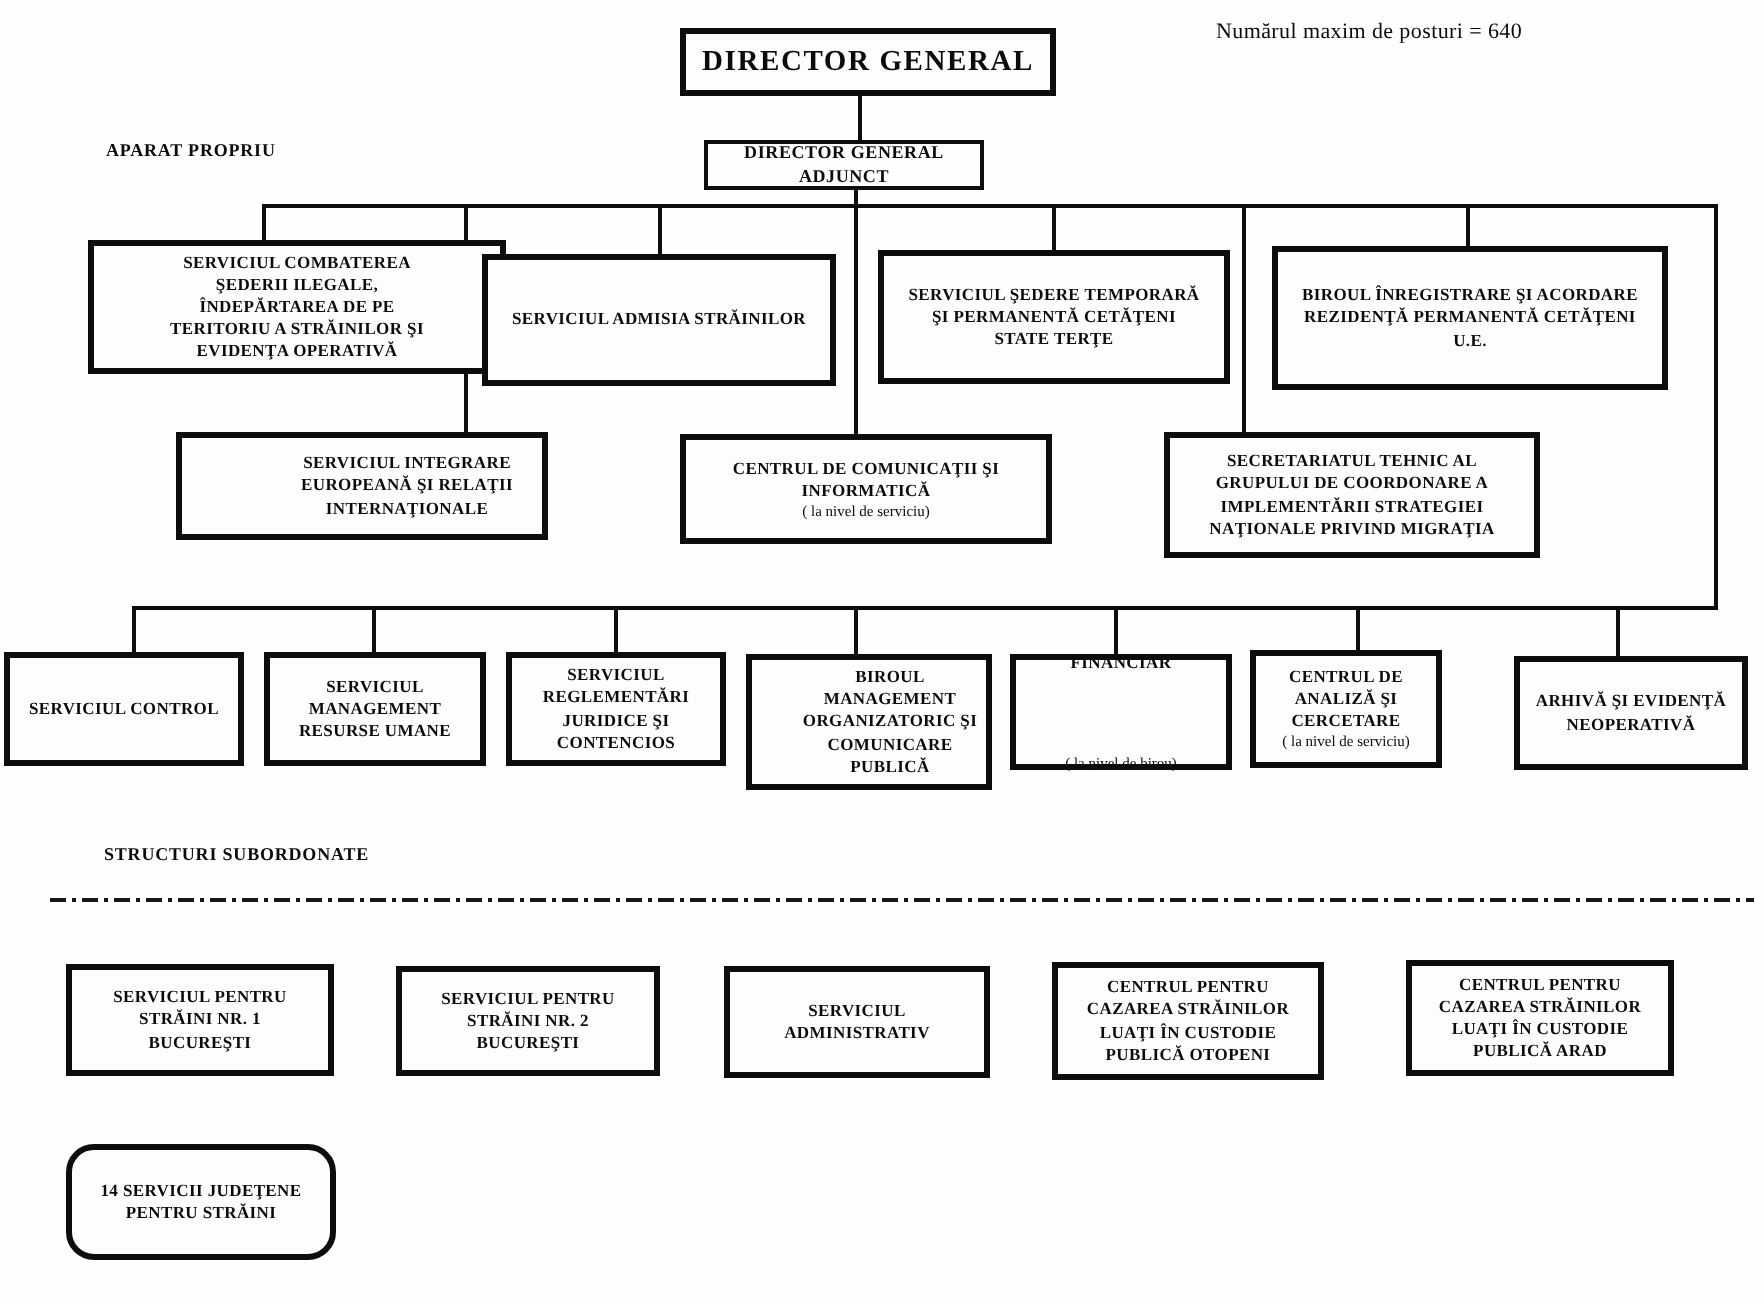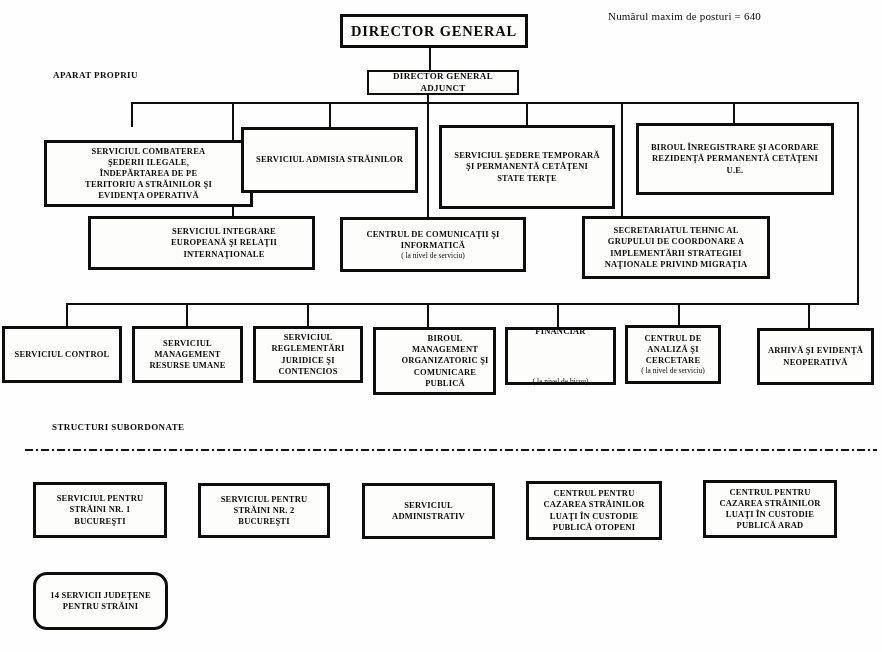--- a/index.html
+++ b/index.html
@@ -68,46 +68,46 @@
   <div class="line" style="left:427px; top:303px; width:2px;  height:25px;"></div>
   <div class="line" style="left:557px; top:303px; width:2px;  height:25px;"></div>
   <div class="line" style="left:678px; top:303px; width:2px;  height:23px;"></div>
   <div class="line" style="left:808px; top:303px; width:2px;  height:26px;"></div>
 
   <div class="dashline" style="left:25px; top:449px; width:852px;"></div>
 
   <div class="box box-dg" style="left:340px; top:14px; width:188px; height:34px;">
     <span class="lbl">DIRECTOR GENERAL</span>
   </div>
-  <div class="box box-dga" style="left:352px; top:70px; width:152px; height:25px;margin-left:15px;">
+  <div class="box box-dga" style="left:352px; top:70px; width:140px; height:25px;">
     <span class="lbl">DIRECTOR GENERAL ADJUNCT</span>
   </div>
 
-  <div class="box" style="left:44px; top:140px; width:209px; height:67px;text-align:center;">
+  <div class="box" style="left:44px; top:120px; width:209px; height:67px;text-align:center;">
     <span class="lbl">SERVICIUL COMBATEREA
 ŞEDERII ILEGALE,
 ÎNDEPĂRTAREA DE PE
 TERITORIU A STRĂINILOR ŞI
 EVIDENŢA OPERATIVĂ</span>
   </div>
   <div class="box" style="left:241px; top:127px; width:177px; height:66px;">
     <span class="lbl">SERVICIUL ADMISIA STRĂINILOR</span>
   </div>
-  <div class="box" style="left:439px; top:125px; width:176px; height:84px;">
+  <div class="box" style="left:439px; top:125px; width:176px; height:67px;">
     <span class="lbl">SERVICIUL ŞEDERE TEMPORARĂ
 ŞI PERMANENTĂ CETĂŢENI
 STATE TERŢE</span>
   </div>
   <div class="box" style="left:636px; top:123px; width:198px; height:72px;">
     <span class="lbl">BIROUL ÎNREGISTRARE ŞI ACORDARE
 REZIDENŢĂ PERMANENTĂ CETĂŢENI
 U.E.</span>
   </div>
 
-  <div class="box" style="left:88px; top:216px; width:227px; height:54px;padding-left:48px;">
+  <div class="box" style="left:88px; top:216px; width:186px; height:54px;padding-left:48px;">
     <span class="lbl">SERVICIUL INTEGRARE
 EUROPEANĂ ŞI RELAŢII
 INTERNAŢIONALE</span>
   </div>
   <div class="box" style="left:340px; top:217px; width:186px; height:55px;">
     <span class="lbl">CENTRUL DE COMUNICAŢII ŞI
 INFORMATICĂ</span>
     <span class="note">( la nivel de serviciu)</span>
   </div>
   <div class="box" style="left:582px; top:216px; width:188px; height:63px;">

